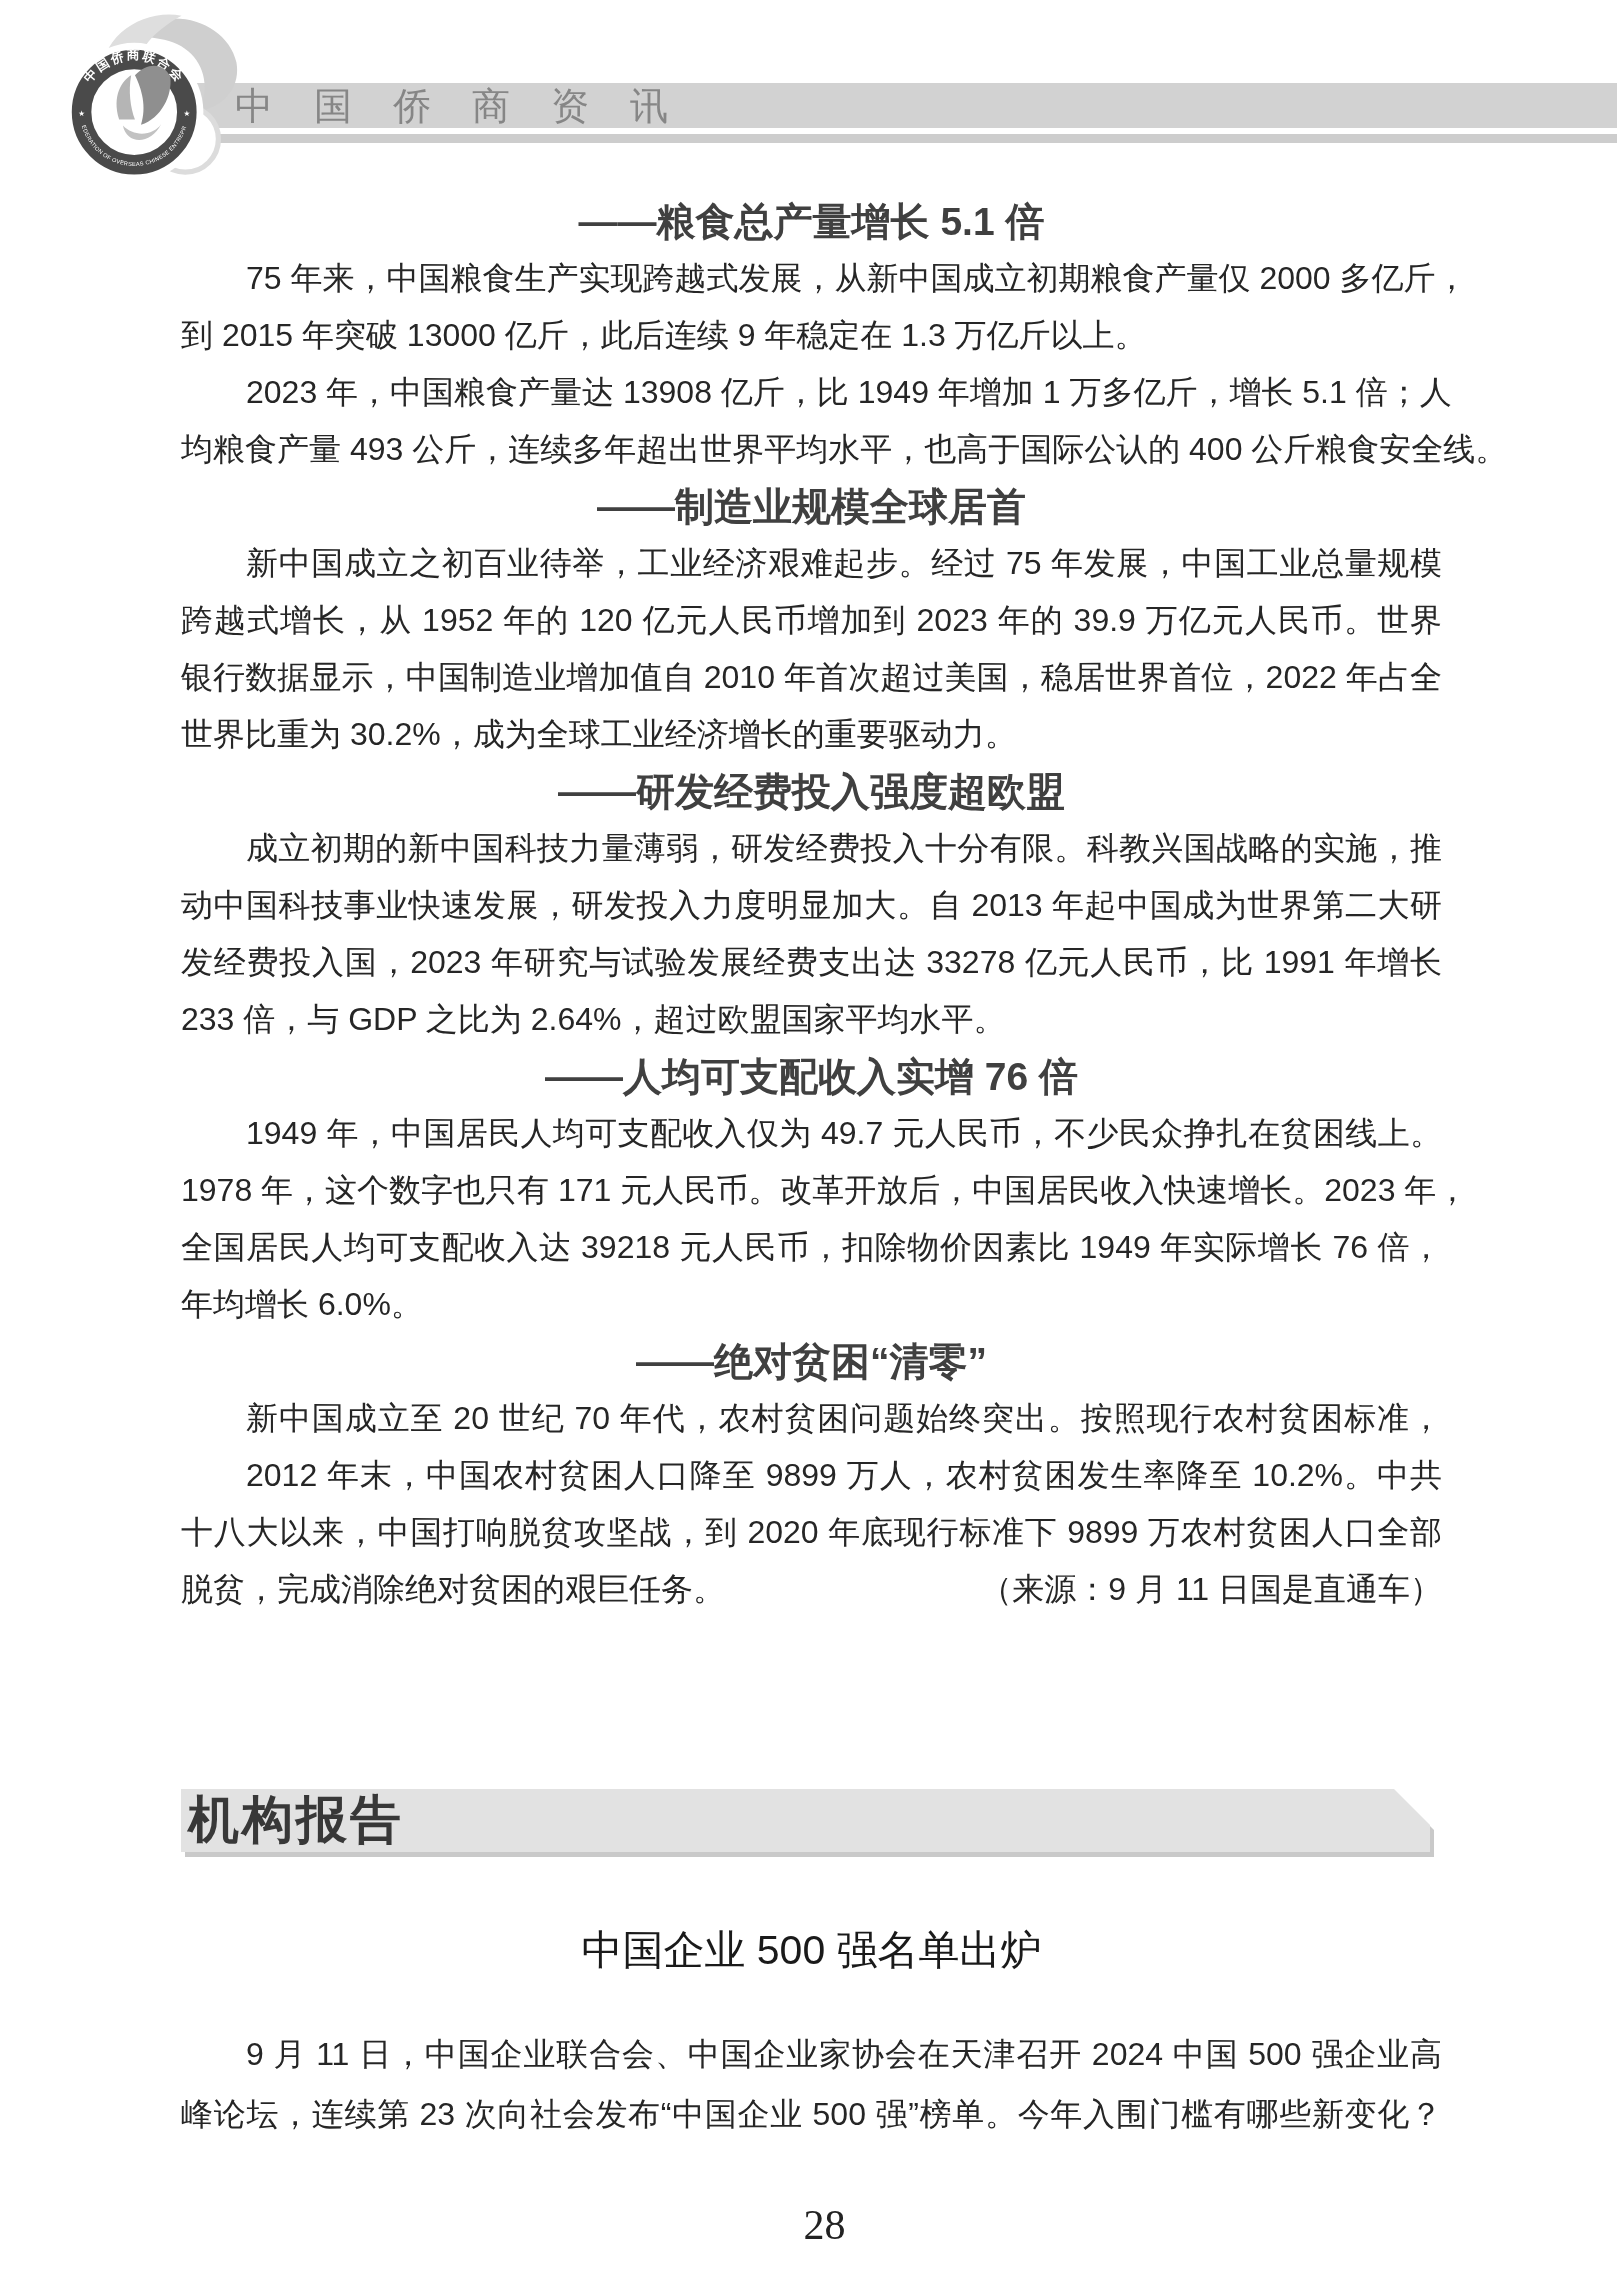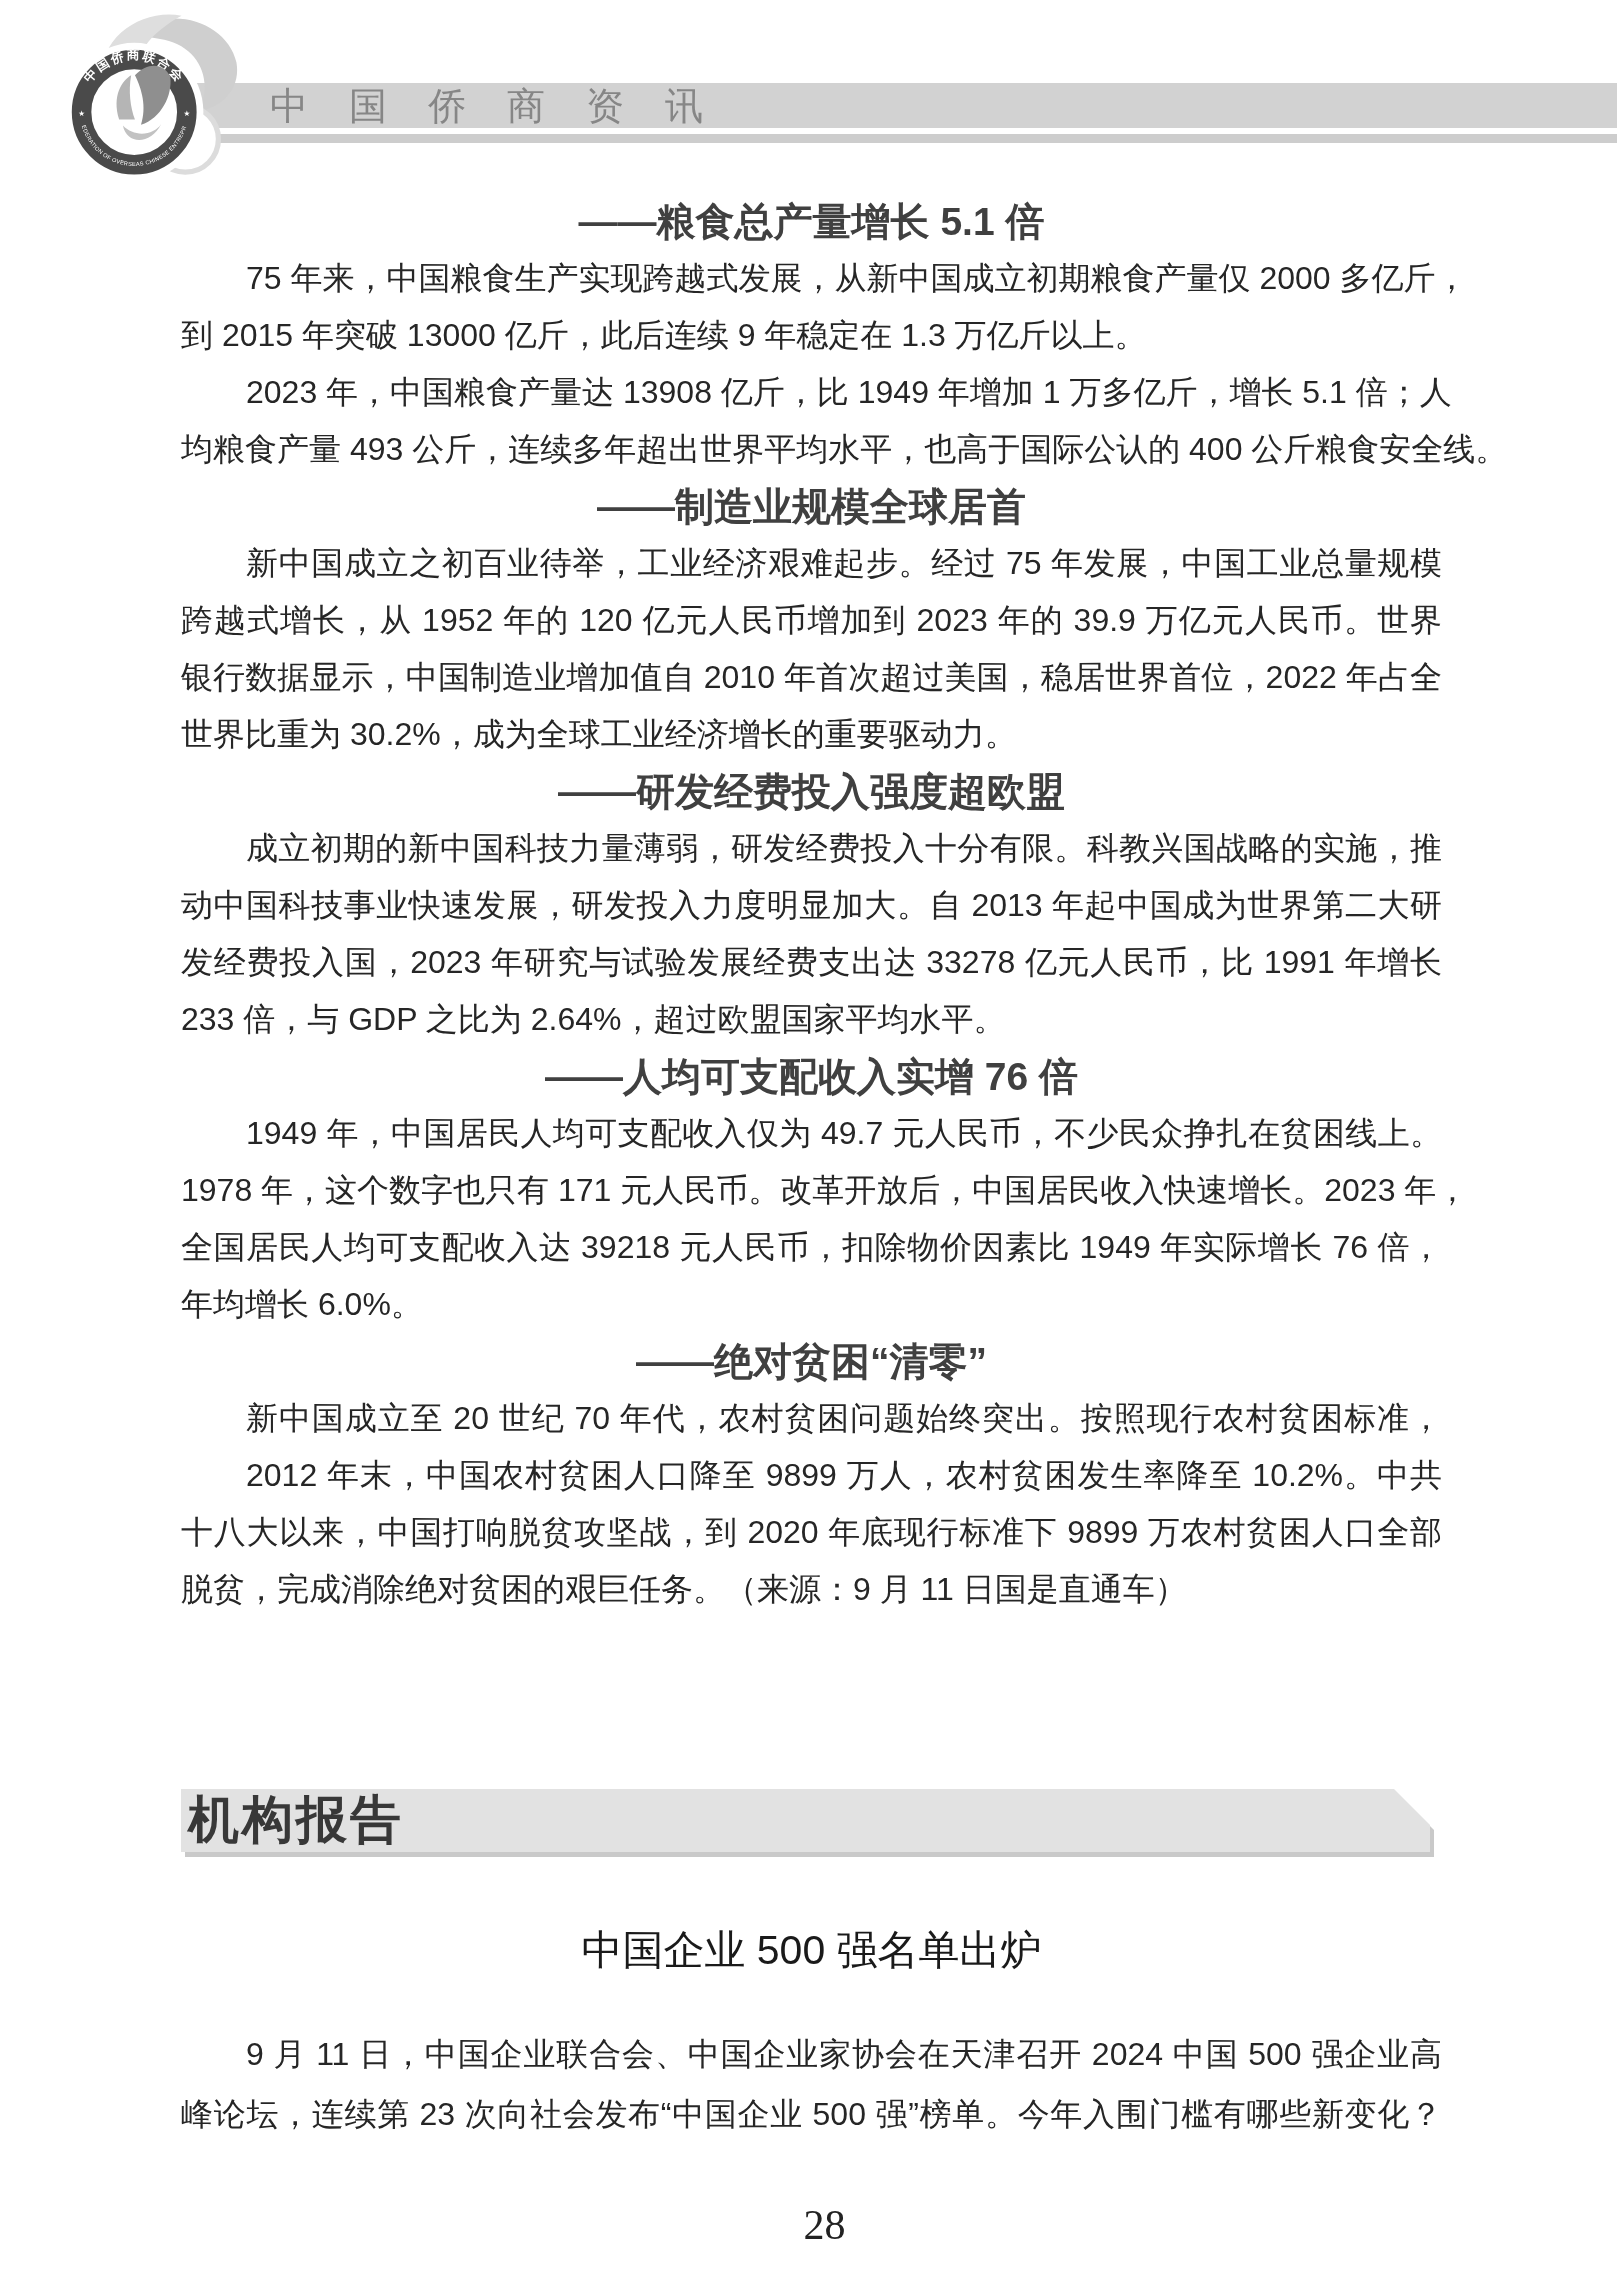--- a/index.html
+++ b/index.html
@@ -16,21 +16,21 @@
     position:absolute;left:113px;top:83px;
     width:1505px;height:45px;
     background:#d2d2d2;z-index:1;
   }
   .hdr-bar-thin{
     position:absolute;left:139px;top:134px;
     width:1478px;height:9px;
     background:#cdcdcd;z-index:1;
   }
   .hdr-title{
-    position:absolute;left:270px;top:83px;height:45px;
+    position:absolute;left:235px;top:83px;height:45px;
     line-height:47px;font-size:38px;letter-spacing:41px;
     color:#868686;z-index:3;white-space:nowrap;
   }
   .logo{position:absolute;left:59px;top:4.5px;width:188px;height:181px;z-index:4;}
   
   .content{
     position:absolute;left:181px;top:193px;width:1261px;z-index:2;
   }
   .row{width:100%;}
   .h{
@@ -39,21 +39,21 @@
   }
   .l{
     height:57px;line-height:57px;font-size:32px;
     text-align:justify;text-justify:inter-character;
     color:#262626;white-space:nowrap;
   }
   .fill{text-align-last:justify;}
   .ind{text-indent:65px;}
   .srcrow{
     height:57px;line-height:57px;font-size:32px;
-    display:flex;color:#262626;
+    display:flex;justify-content:space-between;color:#262626;
   }
   
   .sec-banner-shadow{
     position:absolute;left:185px;top:1794px;width:1249px;height:63px;
     background:#c9c9c9;z-index:1;
     clip-path:polygon(0 0,1213px 0,1249px 36px,1249px 63px,0 63px);
   }
   .sec-banner{
     position:absolute;left:181px;top:1789px;width:1249px;height:63px;
     background:#e2e2e2;z-index:2;

